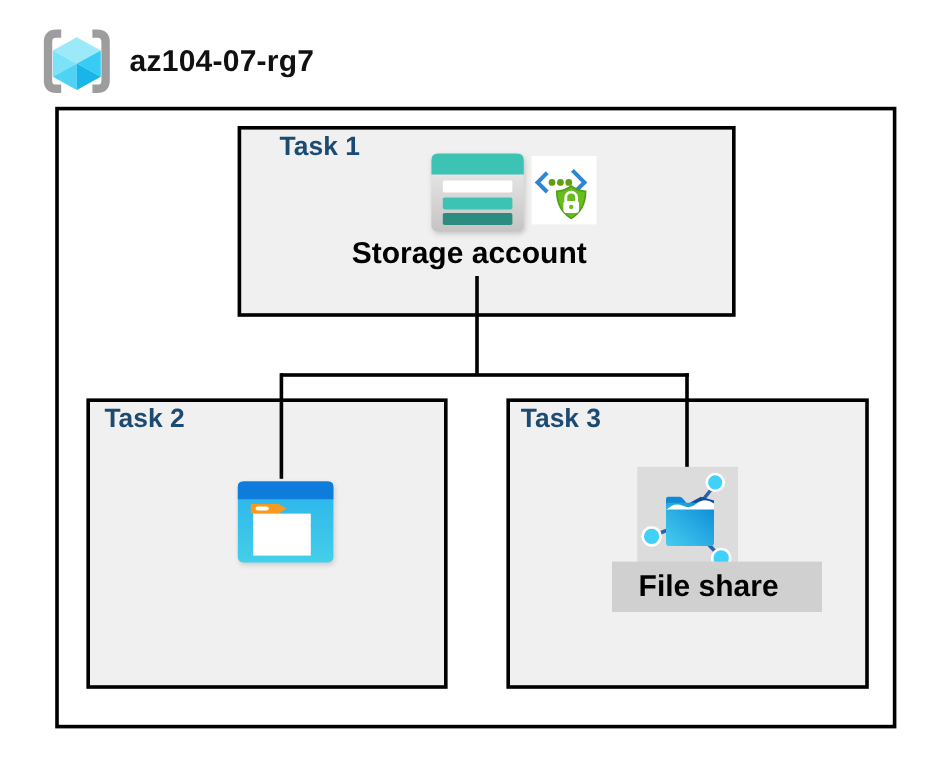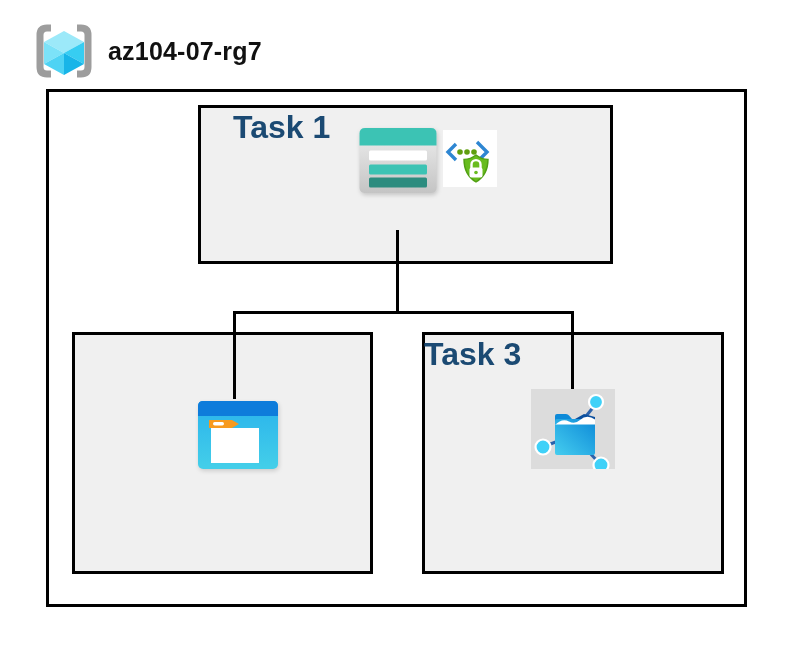--- a/index.html
+++ b/index.html
@@ -13,24 +13,24 @@
     left:108px;top:37px;font-size:25px;font-weight:700;color:#111111;
     letter-spacing:0.2px;
   }
   
   .frame{border:3px solid #000000;box-sizing:border-box;background:#ffffff;}
   .task-box{border:3px solid #000000;box-sizing:border-box;background:#f0f0f0;}
   #outer-box{left:46px;top:89px;width:701px;height:518px;}
   #task1-box{left:198px;top:105px;width:415px;height:159px;}
   #task2-box{left:72px;top:332px;width:301px;height:242px;}
   #task3-box{left:422px;top:332px;width:302px;height:242px;}
-  .task-label{font-size:32px;font-weight:700;color:#1b4a73;}
+  .task-label{font-size:22px;font-weight:700;color:#1b4a73;}
   #task1-label{left:233px;top:109px;}
   #task2-label{left:87px;top:336px;}
-  #task3-label{left:424px;top:336px;}
+  #task3-label{left:434px;top:336px;}
   .node-label{font-size:25px;font-weight:700;color:#000000;text-align:center;}
   #storage-label{left:276px;top:197px;width:230px;}
   #blob-label{left:125px;top:482px;width:230px;}
   
   .conn{background:#000000;}
   #conn-v1{left:396px;top:230px;width:3px;height:83px;}
   #conn-h{left:234px;top:311px;width:340px;height:3px;}
   #conn-v2{left:233px;top:311px;width:3px;height:88px;}
   #conn-v3{left:571px;top:311px;width:3px;height:79px;}
   
@@ -66,20 +66,21 @@
   <div id="task1-box" class="abs task-box"></div>
   <div id="task2-box" class="abs task-box"></div>
   <div id="task3-box" class="abs task-box"></div>
 
   <div id="conn-v1" class="abs conn"></div>
   <div id="conn-h" class="abs conn"></div>
   <div id="conn-v2" class="abs conn"></div>
   <div id="conn-v3" class="abs conn"></div>
 
   <div id="task1-label" class="abs task-label">Task 1</div>
+  <div id="task2-label" class="abs task-label">Task 2</div>
   <div id="task3-label" class="abs task-label">Task 3</div>
 
   <svg id="storage-icon" class="abs" viewBox="0 0 78 66">
     <defs>
       <linearGradient id="sg-body" x1="0" y1="0" x2="0" y2="1">
         <stop offset="0" stop-color="#efefef"></stop>
           <stop offset="1" stop-color="#c4c4c4"></stop>
       </linearGradient>
     </defs>
     <rect x="0.5" y="0.5" width="77" height="65" rx="5" fill="url(#sg-body)"></rect>
@@ -96,20 +97,21 @@
       <circle cx="17" cy="22" r="2.8" fill="#5f9e0e"></circle>
       <circle cx="24" cy="22" r="2.8" fill="#5f9e0e"></circle>
       <circle cx="31" cy="22" r="2.8" fill="#5f9e0e"></circle>
       <path d="M33,25 c4,3.2 8.4,4.4 12,4.4 c0,10 -4.4,18 -12,22.6 c-7.6,-4.6 -12,-12.6 -12,-22.6 c3.6,0 8,-1.2 12,-4.4 Z" fill="#68bc1e" stroke="#51a013" stroke-width="1.4"></path>
       <path d="M28.5,38 v-3.4 a4.5,4.5 0 0 1 9,0 V38" fill="none" stroke="#ffffff" stroke-width="2.4"></path>
       <rect x="26.5" y="37.5" width="13" height="10" rx="2" fill="#ffffff"></rect>
       <circle cx="33" cy="42.5" r="1.8" fill="#68bc1e"></circle>
     </svg>
   </div>
 
+  <div id="storage-label" class="abs node-label">Storage account</div>
 
   <svg id="blob-icon" class="abs" viewBox="0 0 80 68">
     <defs>
       <linearGradient id="blob-body" x1="0" y1="0" x2="0" y2="1">
         <stop offset="0" stop-color="#29b2ec"></stop>
           <stop offset="1" stop-color="#44cfe9"></stop>
       </linearGradient>
     </defs>
     <rect x="0" y="0" width="80" height="68" rx="5" fill="url(#blob-body)"></rect>
     <path d="M0,5 Q0,0 5,0 H75 Q80,0 80,5 V15 H0 Z" fill="#0e7cdb"></path>
@@ -131,14 +133,17 @@
       <line x1="69" y1="75" x2="57" y2="62" stroke="#2b62ab" stroke-width="3"></line>
       <path d="M24,32 v-5 q0,-2 2,-2 h9 q2,0 3,1.5 l3,3.5 z" fill="#0d8ad8"></path>
       <path d="M64,36 v-8 l-11,-3 -9,5 z" fill="#0b4f9e"></path>
       <rect x="24" y="30" width="40" height="36" rx="2" fill="url(#fs-body)"></rect>
       <path d="M24,36 q7,-7 14,-3.5 q6,3 11,-1.5 q7,-6 15,-0.5 v5 h-40 z" fill="#ffffff"></path>
       <circle cx="65" cy="13" r="7" fill="#3fd1f8" stroke="#ffffff" stroke-width="2.2"></circle>
       <circle cx="12" cy="58" r="7.5" fill="#3fd1f8" stroke="#ffffff" stroke-width="2.2"></circle>
       <circle cx="70" cy="76" r="7.5" fill="#3fd1f8" stroke="#ffffff" stroke-width="2.2"></circle>
     </svg>
   </div>
+  <div id="fs-band" class="abs">
+    <div class="node-label">File share</div>
+  </div>
 
 </div>
 
 </body></html>

